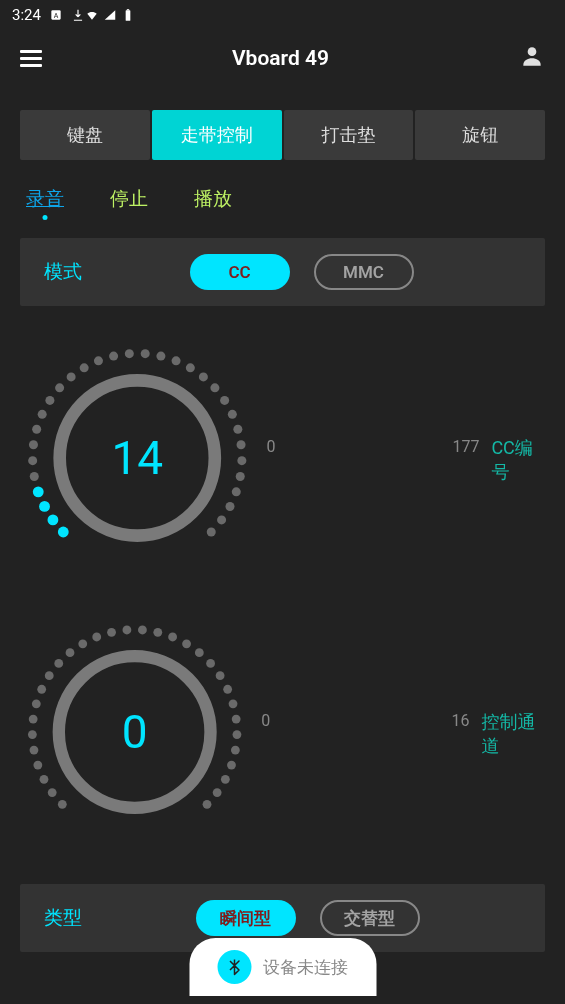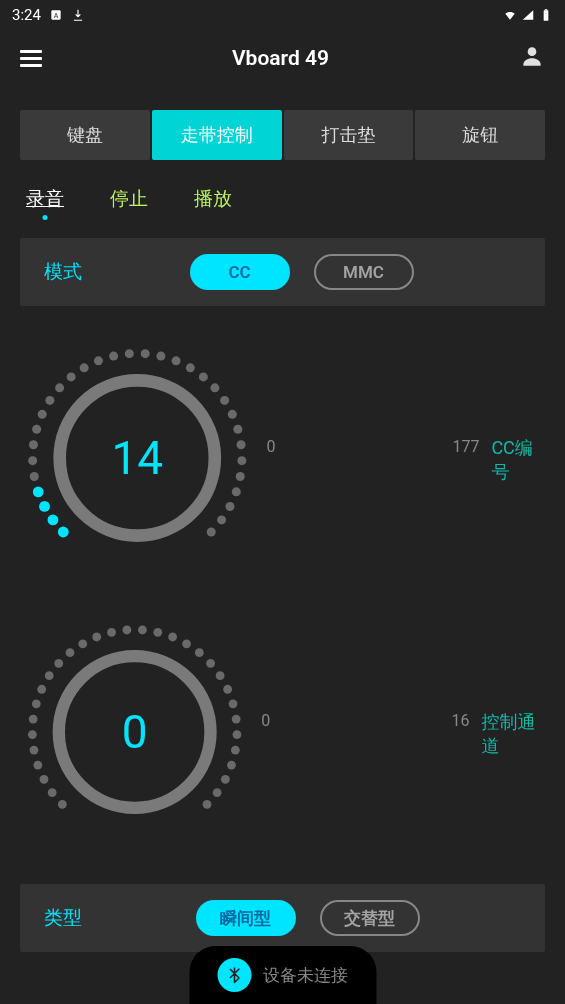--- a/index.html
+++ b/index.html
@@ -7,21 +7,20 @@
     width: 565px;
     height: 1004px;
     background: #222222;
     font-family: -apple-system, "Segoe UI", Roboto, sans-serif;
     color: #fff;
     overflow: hidden;
   }
   .status-bar {
     height: 30px;
     display: flex;
-    justify-content: space-between;
     align-items: center;
     padding: 0 12px;
     font-size: 15px;
     color: #fff;
   }
   .status-left { display: flex; align-items: center; gap: 8px; }
   .status-right { display: flex; align-items: center; gap: 4px; }
   .status-icon { width: 14px; height: 14px; display:inline-block; }
   .app-bar {
     height: 56px;
@@ -78,21 +77,21 @@
     margin-top: 26px;
     padding-left: 6px;
   }
   .sub-tab {
     color: #bef264;
     font-size: 19px;
     cursor: pointer;
     position: relative;
   }
   .sub-tab.active {
-    color: #ffffff;
+    color: #0ea5e9;
     text-decoration: underline;
   }
   .sub-tab.active::after {
     content:"";
     position:absolute;
     bottom:-8px;
     left:50%;
     transform:translateX(-50%);
     width:5px; height:5px;
     border-radius:50%;
@@ -123,21 +122,21 @@
     border-radius: 18px;
     display: flex;
     align-items: center;
     justify-content: center;
     font-size: 17px;
     font-weight: 600;
     cursor: pointer;
   }
   .pill.active {
     background: #00e5ff;
-    color: #0369a1;
+    color: #7f1d1d;
   }
   .pill.inactive {
     border: 2px solid #888;
     color: #a3a3a3;
     background: transparent;
   }
   .dial-section {
     margin-top: 22px;
     display:flex;
     align-items:center;
@@ -165,24 +164,24 @@
     font-size:16px;
     color:#888;
   }
   .dial-label {
     color:#14b8a6;
     font-size:18px;
     margin-top:4px;
   }
   .bottom-bar {
     position:absolute;
-    bottom:0;
+    bottom:8px;
     left:50%;
     transform:translateX(-50%);
-    background:#000000;
+    background:#ffffff;
     border-radius: 26px 26px 0 0;
     padding: 12px 28px;
     display:flex;
     align-items:center;
     gap:12px;
   }
   .bt-icon {
     width:34px; height:34px;
     border-radius:50%;
     background:#00e5ff;

